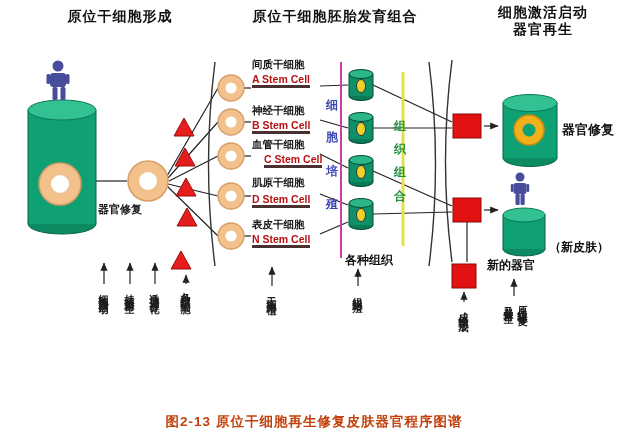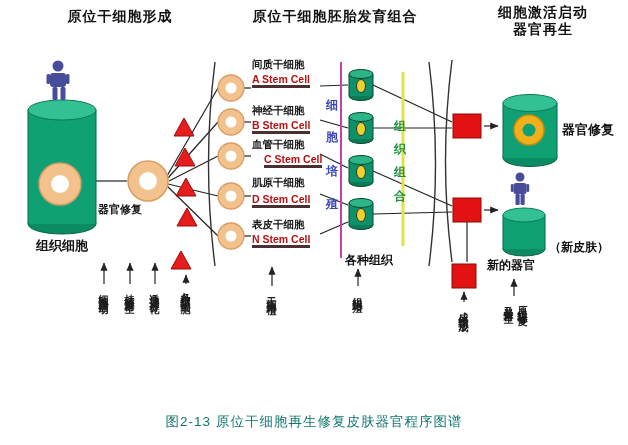--- a/index.html
+++ b/index.html
@@ -10,21 +10,21 @@
   .lbl { position:absolute; color:#111; font-weight:bold; white-space:nowrap; }
   .ctr { text-align:center; }
   .hdr { font-size:14px; letter-spacing:1px; }
   .v { position:absolute; writing-mode:vertical-rl; text-orientation:upright; font-size:10px;
        font-weight:bold; color:#1c1c1c; letter-spacing:2px; line-height:1; }
   .sc-cn { position:absolute; font-size:10.5px; font-weight:bold; color:#111;text-align:center; }
   .sc-en { position:absolute; font-size:10.5px; font-weight:bold; color:#b51212;
            border-bottom:3px solid #4a3030; padding-bottom:0px; }
   .vblue { color:#3a46b4; font-size:12px; letter-spacing:33px; }
   .vgreen { color:#1f9140; font-size:12px; letter-spacing:23px; }
-  .caption { font-size:13.5px; font-weight:normal; color:#0f766e; letter-spacing:1px; }
+  .caption { font-size:13.5px; font-weight:bold; color:#c2410c; letter-spacing:1px; }
 </style>
 </head>
 <body>
 
 <div class="stage">
 
   <svg class="art" width="628" height="445" viewBox="0 0 628 445">
     <defs>
       <marker id="ah" markerWidth="9" markerHeight="8" refX="6.5" refY="3" orient="auto">
         <path d="M0,0 L7,3 L0,6 Z" fill="#222"></path>
@@ -184,21 +184,20 @@
       <line x1="545" y1="215" x2="545" y2="249" stroke="#07654a"></line>
       <ellipse cx="524" cy="215" rx="21" ry="7" fill="#33c193" stroke="#0a7a57"></ellipse>
     </g>
   </svg>
 
   <div class="lbl ctr hdr" style="left:46px;top:8px;width:148px;">原位干细胞形成</div>
   <div class="lbl ctr hdr" style="left:240px;top:8px;width:190px;">原位干细胞胚胎发育组合</div>
   <div class="lbl ctr hdr" style="left:476px;top:4px;width:134px;">细胞激活启动</div>
   <div class="lbl ctr hdr" style="left:476px;top:21px;width:134px;">器官再生</div>
 
-  <div class="lbl ctr" style="left:20px;top:237px;width:84px;font-size:13px;">组织细胞</div>
   <div class="lbl" style="left:98px;top:202px;font-size:11px;">器官修复</div>
   <div class="v" style="left:98px;top:286px;">细胞激活启动</div>
   <div class="v" style="left:124px;top:286px;">持续分裂再生</div>
   <div class="v" style="left:149px;top:286px;">诱导调控分化</div>
   <div class="v" style="left:180px;top:284px;">各种组织干细胞</div>
 
   <div class="sc-cn" style="left:252px;top:58px;">间质干细胞</div>
   <div class="sc-en" style="left:252px;top:73px;">A Stem Cell</div>
   <div class="sc-cn" style="left:252px;top:104px;">神经干细胞</div>
   <div class="sc-en" style="left:252px;top:119px;">B Stem Cell</div>

